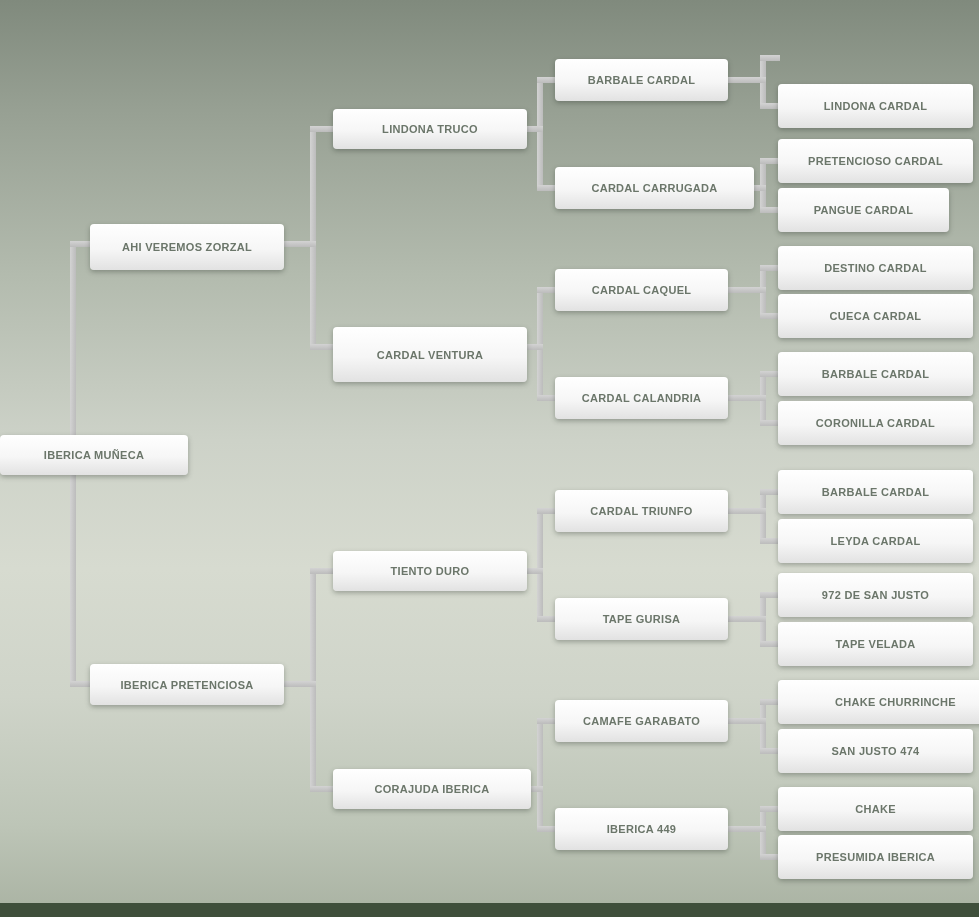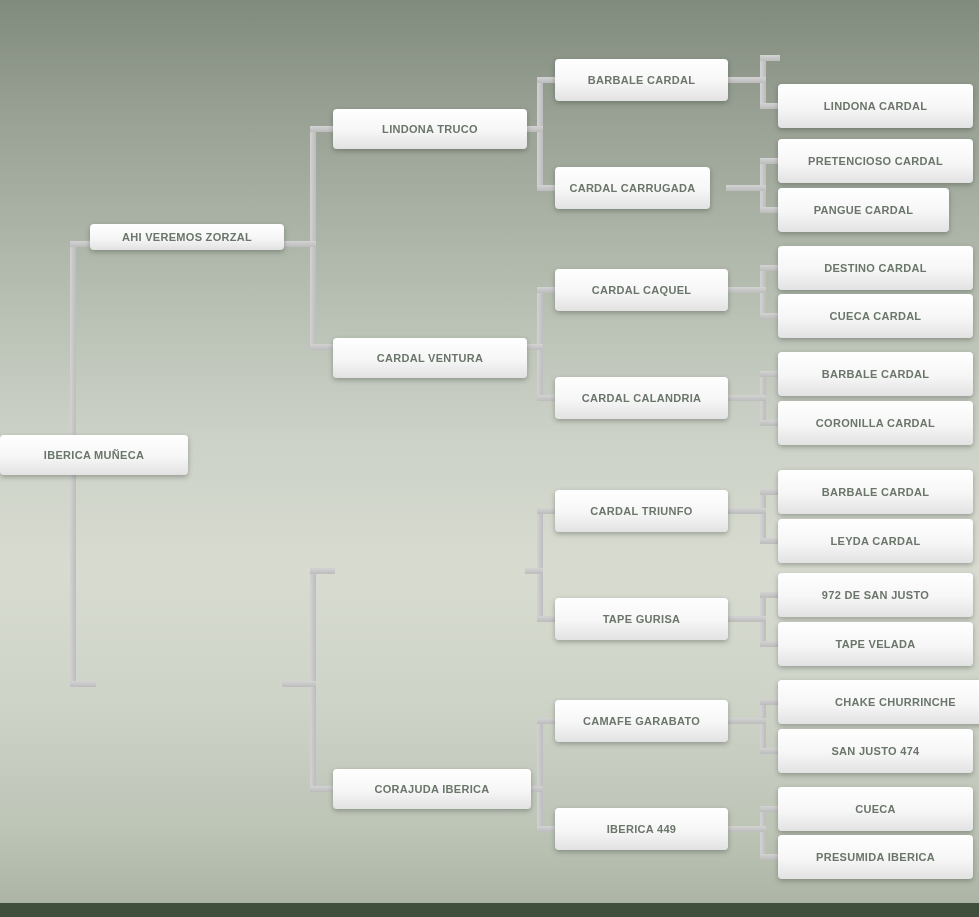--- a/index.html
+++ b/index.html
@@ -88,45 +88,47 @@
   <div class="line h" style="left:760px;top:699px;width:20px"></div>
   <div class="line h" style="left:760px;top:748px;width:20px"></div>
   <div class="line h" style="left:726px;top:718px;width:40px"></div>
   <div class="line v" style="left:760px;top:806px;height:54px"></div>
   <div class="line h" style="left:760px;top:806px;width:20px"></div>
   <div class="line h" style="left:760px;top:854px;width:20px"></div>
   <div class="line h" style="left:726px;top:826px;width:40px"></div>
 
   <div class="node" style="left:0px;top:435px;width:188px;height:40px">IBERICA MUÑECA</div>
 
-  <div class="node" style="left:90px;top:224px;width:194px;height:26px">AHI VEREMOS ZORZAL</div>
+  <div class="node" style="left:90px;top:224px;width:194px;height:46px">AHI VEREMOS ZORZAL</div>
+  <div class="node" style="left:90px;top:664px;width:194px;height:41px">IBERICA PRETENCIOSA</div>
 
   <div class="node" style="left:333px;top:109px;width:194px;height:40px">LINDONA TRUCO</div>
-  <div class="node" style="left:333px;top:338px;width:194px;height:40px">CARDAL VENTURA</div>
+  <div class="node" style="left:333px;top:327px;width:194px;height:55px">CARDAL VENTURA</div>
+  <div class="node" style="left:333px;top:551px;width:194px;height:40px">TIENTO DURO</div>
   <div class="node" style="left:333px;top:769px;width:198px;height:40px">CORAJUDA IBERICA</div>
 
   <div class="node" style="left:555px;top:59px;width:173px;height:42px">BARBALE CARDAL</div>
-  <div class="node" style="left:555px;top:167px;width:155px;height:42px">CARDAL CARRUGADA</div>
+  <div class="node" style="left:555px;top:167px;width:199px;height:42px">CARDAL CARRUGADA</div>
   <div class="node" style="left:555px;top:269px;width:173px;height:42px">CARDAL CAQUEL</div>
   <div class="node" style="left:555px;top:377px;width:173px;height:42px">CARDAL CALANDRIA</div>
   <div class="node" style="left:555px;top:490px;width:173px;height:42px">CARDAL TRIUNFO</div>
   <div class="node" style="left:555px;top:598px;width:173px;height:42px">TAPE GURISA</div>
   <div class="node" style="left:555px;top:700px;width:173px;height:42px">CAMAFE GARABATO</div>
   <div class="node" style="left:555px;top:808px;width:173px;height:42px">IBERICA 449</div>
 
   <div class="node" style="left:778px;top:84px;width:195px;height:44px">LINDONA CARDAL</div>
   <div class="node" style="left:778px;top:139px;width:195px;height:44px">PRETENCIOSO CARDAL</div>
   <div class="node" style="left:778px;top:188px;width:171px;height:44px">PANGUE CARDAL</div>
   <div class="node" style="left:778px;top:246px;width:195px;height:44px">DESTINO CARDAL</div>
   <div class="node" style="left:778px;top:294px;width:195px;height:44px">CUECA CARDAL</div>
   <div class="node" style="left:778px;top:352px;width:195px;height:44px">BARBALE CARDAL</div>
   <div class="node" style="left:778px;top:401px;width:195px;height:44px">CORONILLA CARDAL</div>
   <div class="node" style="left:778px;top:470px;width:195px;height:44px">BARBALE CARDAL</div>
   <div class="node" style="left:778px;top:519px;width:195px;height:44px">LEYDA CARDAL</div>
   <div class="node" style="left:778px;top:573px;width:195px;height:44px">972 DE SAN JUSTO</div>
   <div class="node" style="left:778px;top:622px;width:195px;height:44px">TAPE VELADA</div>
   <div class="node" style="left:778px;top:680px;width:235px;height:44px">CHAKE CHURRINCHE</div>
   <div class="node" style="left:778px;top:729px;width:195px;height:44px">SAN JUSTO 474</div>
-  <div class="node" style="left:778px;top:787px;width:195px;height:44px">CUECA</div>
+  <div class="node" style="left:778px;top:787px;width:195px;height:44px">CHAKE</div>
   <div class="node" style="left:778px;top:835px;width:195px;height:44px">PRESUMIDA IBERICA</div>
 
   <div id="footer-bar"></div>
 </div>
 
 </body></html>

